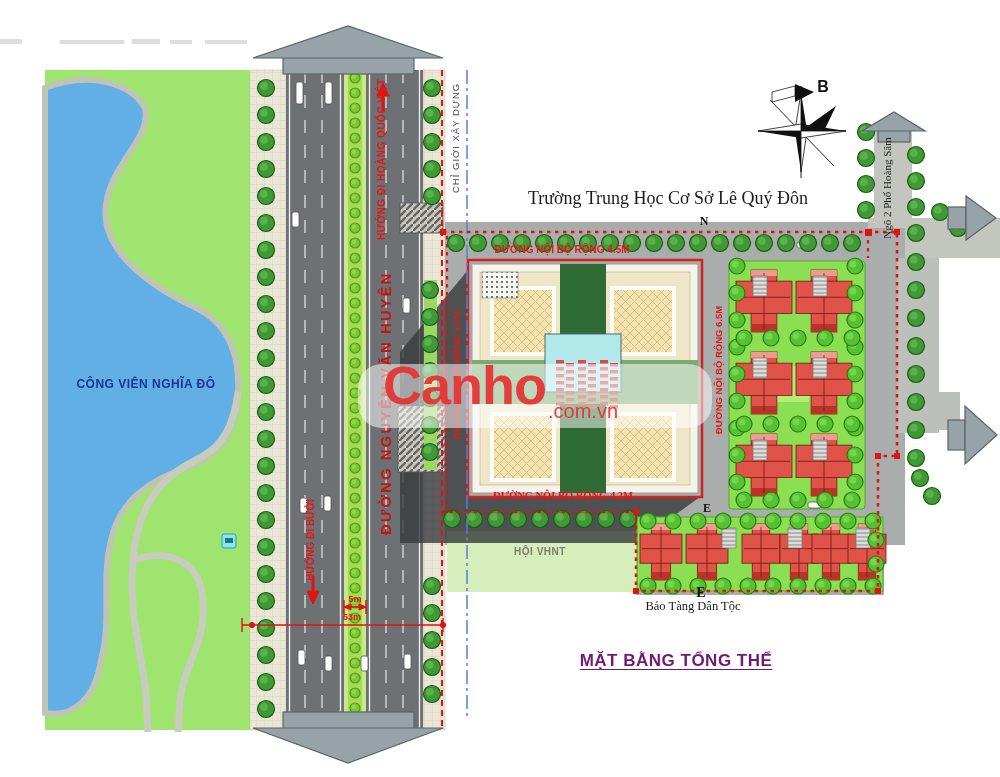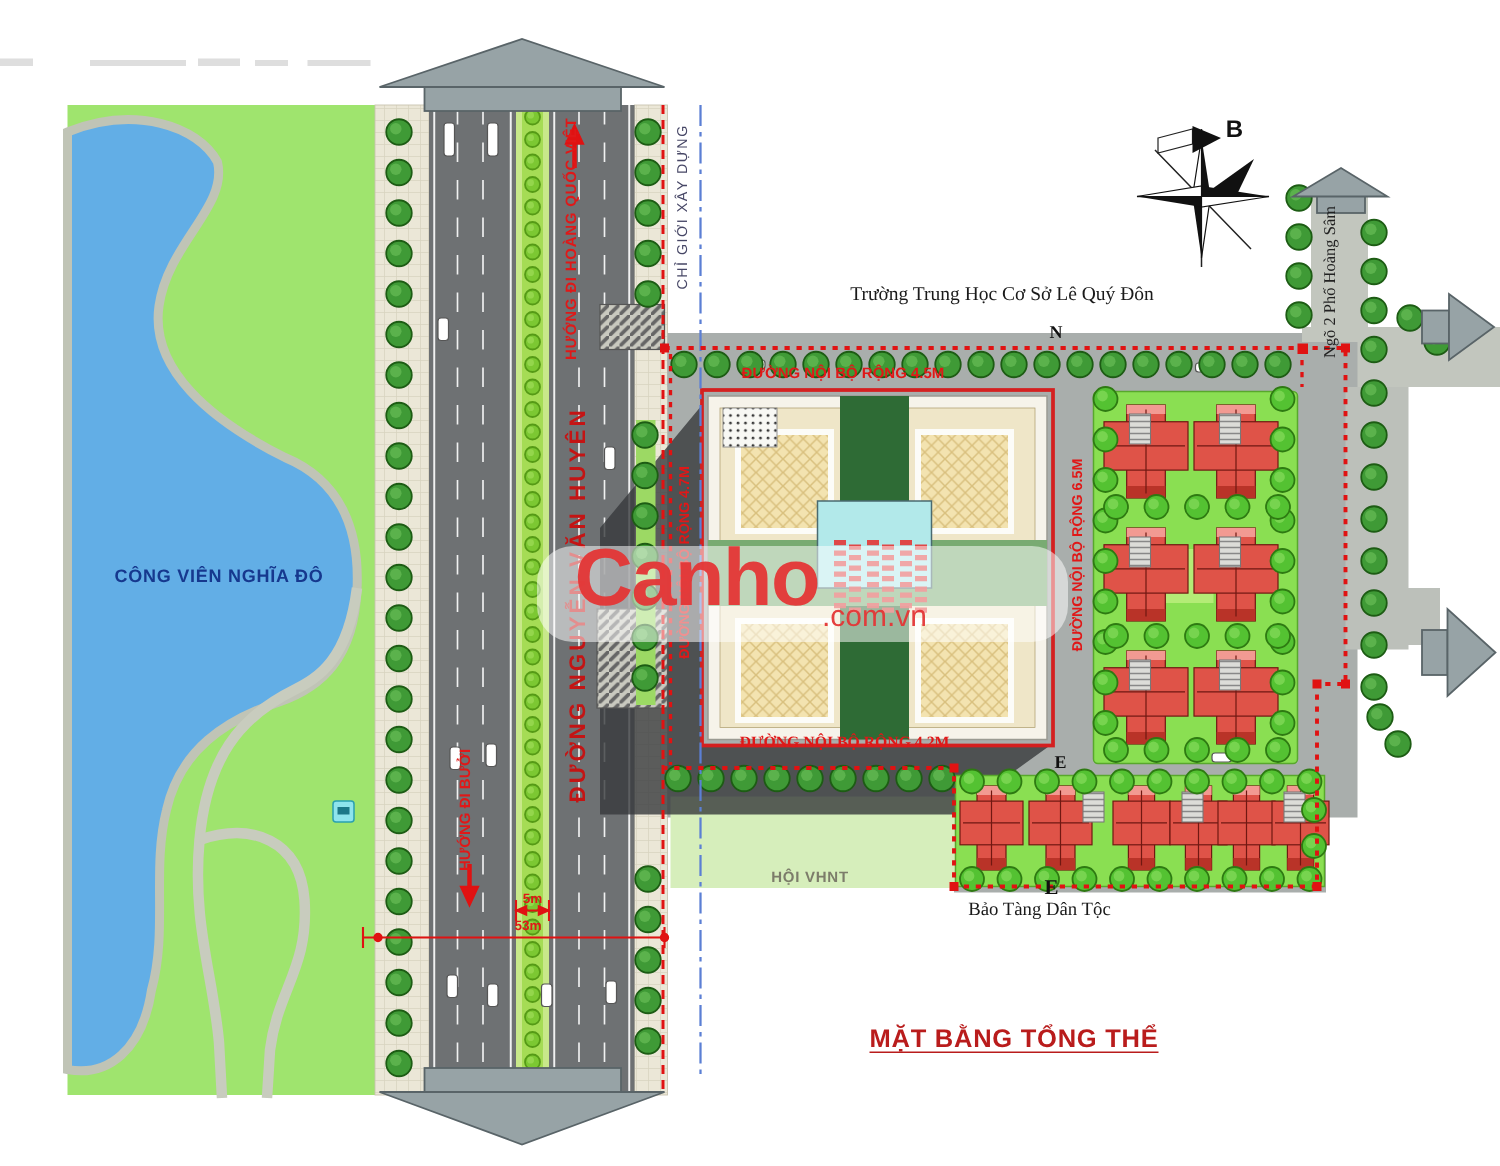--- a/index.html
+++ b/index.html
@@ -3,38 +3,38 @@
 <meta charset="utf-8">
 <style>
   html,body{margin:0;padding:0;background:#fff;}
   #plan{position:relative;width:1000px;height:777px;background:#fff;overflow:hidden;
         font-family:"Liberation Sans",sans-serif;}
   #plan svg{position:absolute;left:0;top:0;}
   .lab{position:absolute;text-align:center;line-height:1.05;white-space:nowrap;}
   .vlab{transform:rotate(-90deg);}
   .red{color:#e01818;font-weight:bold;}
   .serif{font-family:"Liberation Serif",serif;}
-  #school-label{left:518px;top:189px;width:300px;font-size:13px;color:#1a1a1a;}
+  #school-label{left:518px;top:189px;width:300px;font-size:18px;color:#1a1a1a;}
   #park-label{left:34px;top:378px;width:224px;font-size:12px;font-weight:bold;color:#16388e;letter-spacing:.5px;}
   #main-road-name{left:256px;top:397px;width:260px;height:16px;font-size:15px;font-weight:bold;color:#c41414;letter-spacing:2px;}
   #dir-north{left:303px;top:154px;width:160px;height:12px;font-size:10px;letter-spacing:.5px;}
   #dir-south{left:267px;top:534px;width:90px;height:12px;font-size:10px;}
   #construction-label{left:402px;top:132px;width:110px;height:12px;font-size:9.5px;color:#474766;letter-spacing:1px;}
   #internal-top{left:462px;top:245px;width:200px;font-size:10px;}
   #internal-bottom{left:463px;top:490px;width:200px;font-size:10.5px;font-family:Liberation Serif, serif;}
   #internal-west{left:383px;top:369px;width:150px;height:12px;font-size:9.5px;}
   #internal-east{left:645px;top:364px;width:150px;height:12px;font-size:9.5px;}
   #alley-label{left:834px;top:181px;width:110px;height:14px;font-size:11px;color:#222;}
-  #vhnt-label{left:490px;top:547px;width:100px;font-size:10px;font-weight:bold;color:#7c7c6a;letter-spacing:.5px;margin-top:34px;}
+  #vhnt-label{left:490px;top:547px;width:100px;font-size:10px;font-weight:bold;color:#7c7c6a;letter-spacing:.5px;}
   #museum-label{left:613px;top:600px;width:160px;font-size:12.5px;color:#1a1a1a;}
   #marker-n{left:697px;top:215px;width:14px;font-size:12px;font-weight:bold;color:#111;}
   #marker-e-top{left:700px;top:502px;width:14px;font-size:12px;font-weight:bold;color:#111;}
   #marker-e-bottom{left:693px;top:586px;width:16px;font-size:14px;font-weight:bold;color:#111;}
-  #plan-title{left:566px;top:652px;width:220px;font-size:17px;font-weight:bold;color:#b91c1c;
-              letter-spacing:.5px;text-decoration:underline;text-underline-offset:3px;margin-top:32px;}
+  #plan-title{left:566px;top:652px;width:220px;font-size:17px;font-weight:bold;color:#701a75;
+              letter-spacing:.5px;text-decoration:underline;text-underline-offset:3px;}
   #compass-b{left:812px;top:79px;width:22px;font-size:16px;font-weight:bold;color:#111;}
   #dim-3m{left:340px;top:595px;width:30px;font-size:9px;}
   #dim-53m{left:335px;top:613px;width:34px;font-size:9px;text-align:center;}
   #watermark{position:absolute;left:358px;top:364px;width:354px;height:64px;
              background:rgba(255,255,255,.52);border-radius:24px;}
   #wm-brand{position:absolute;left:25px;top:-6px;font-size:54px;font-weight:bold;color:#e43636;
             letter-spacing:-1px;line-height:1;opacity:.95;}
   #wm-suffix{position:absolute;left:190px;top:36px;font-size:20px;font-weight:normal;color:#e43636;opacity:.95;}
 </style>
 </head>

